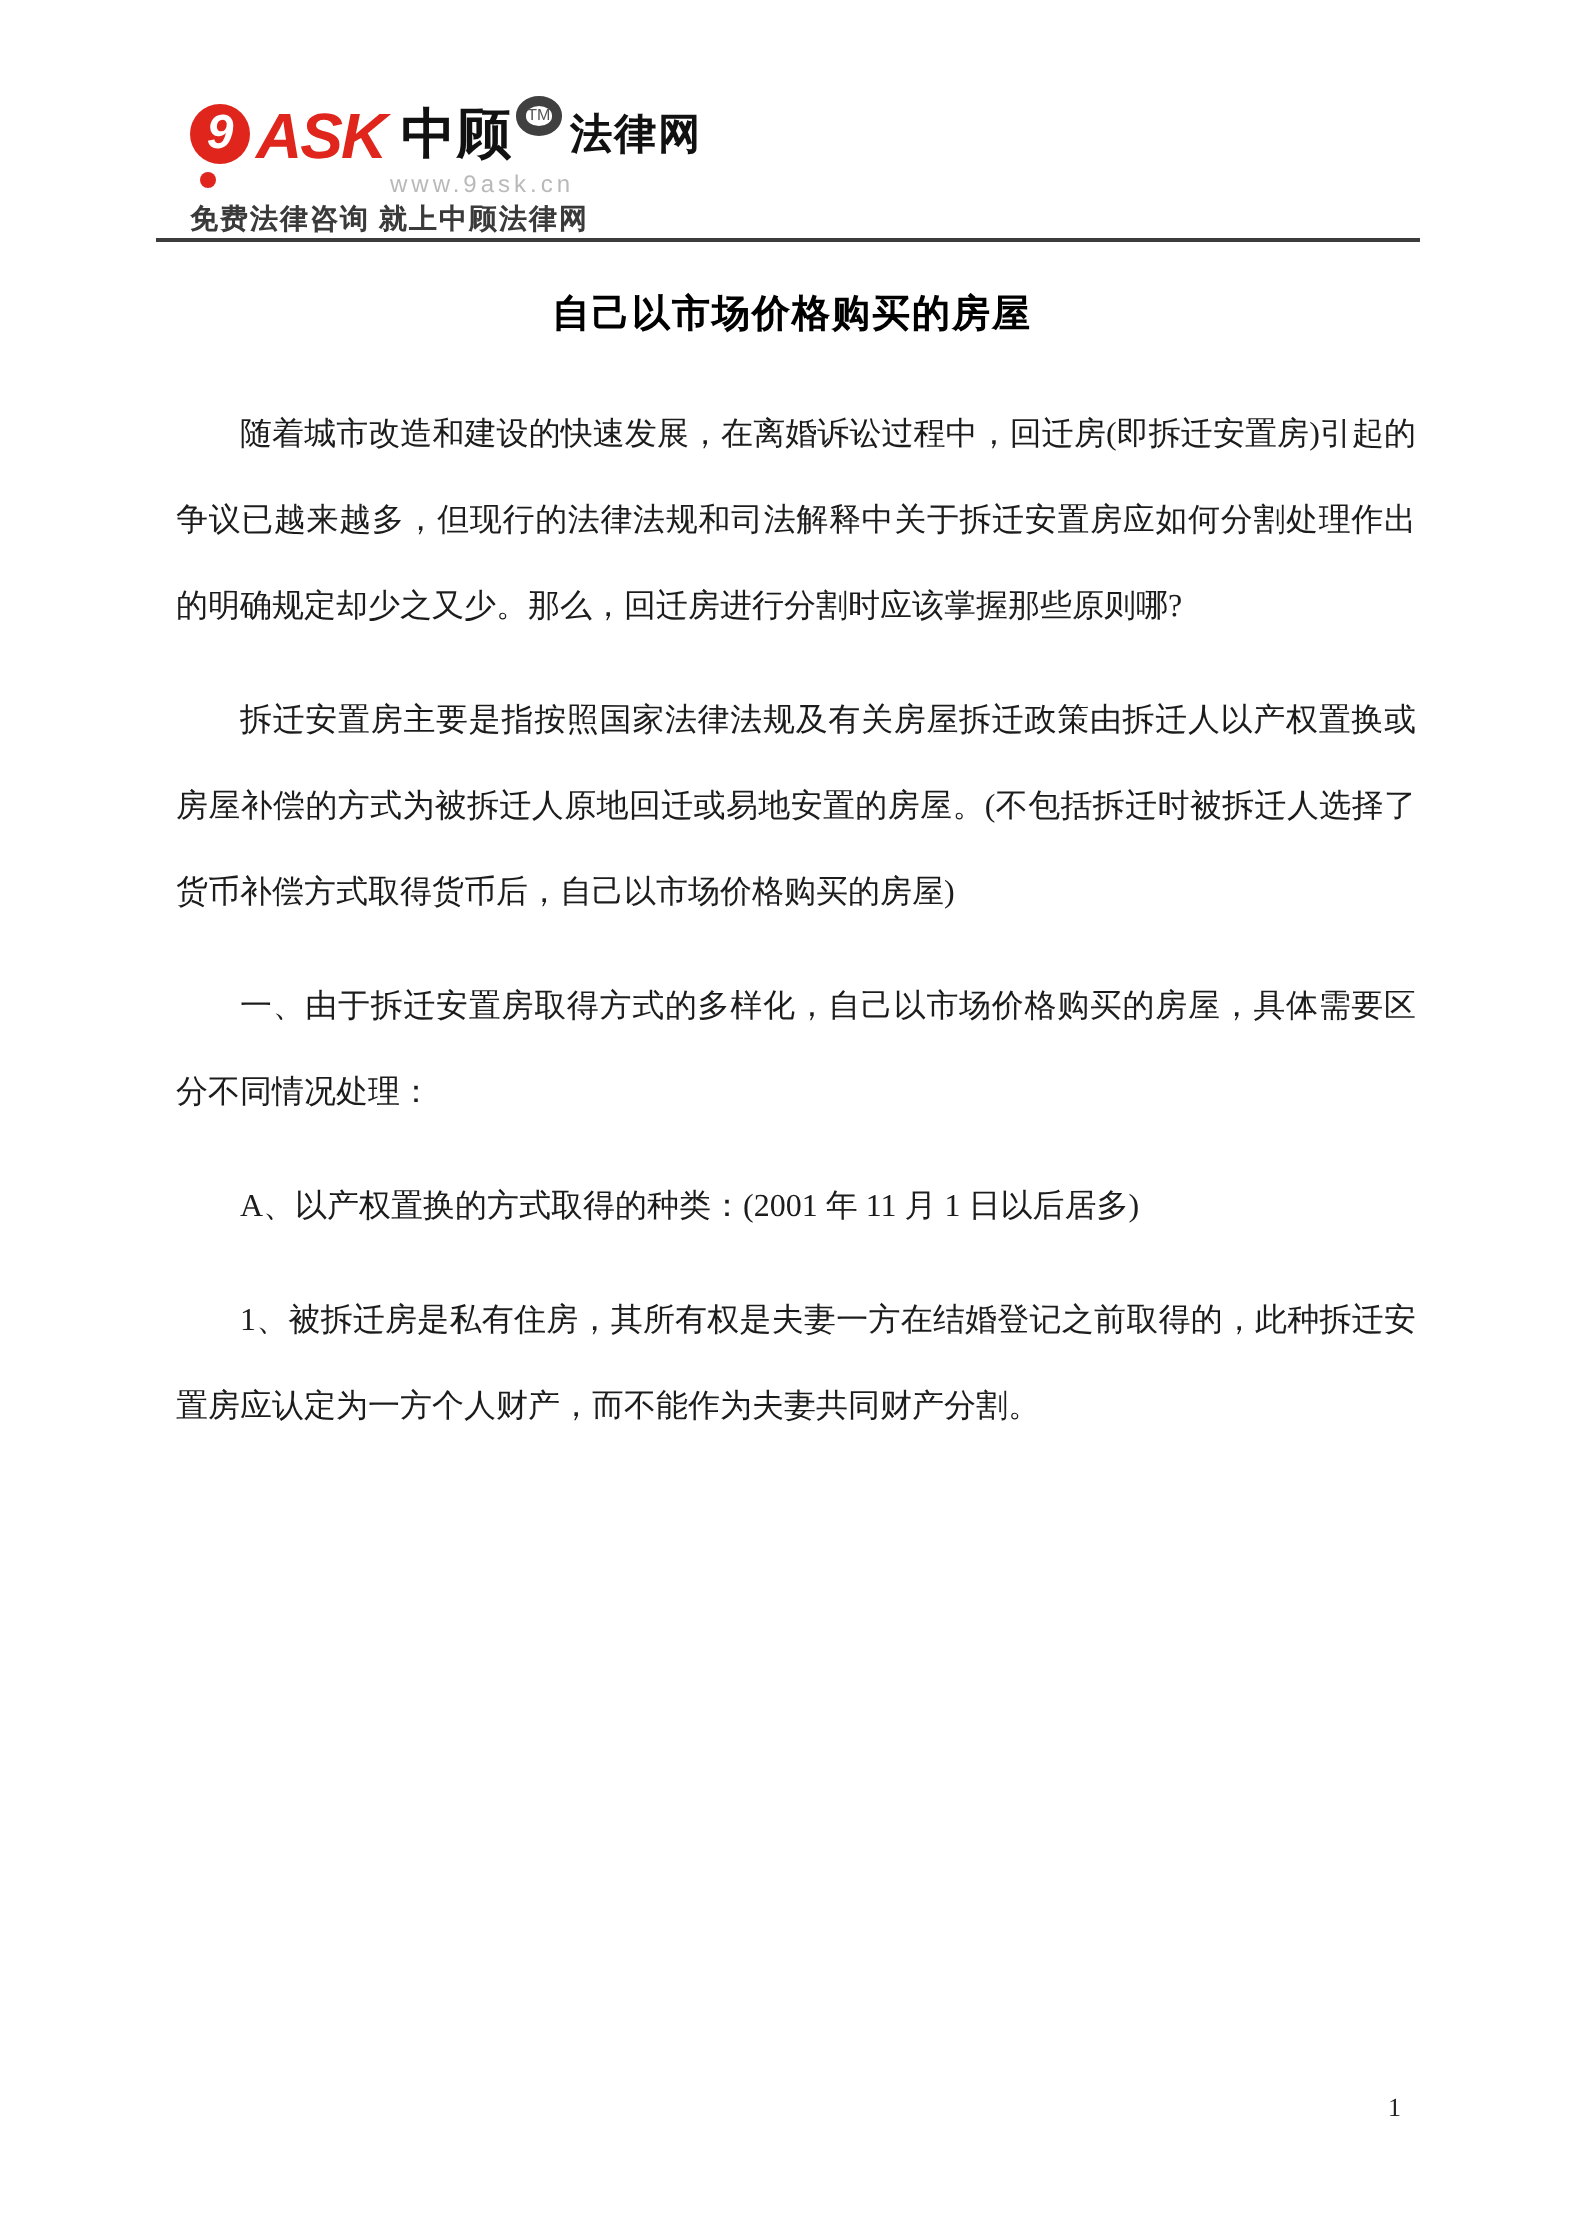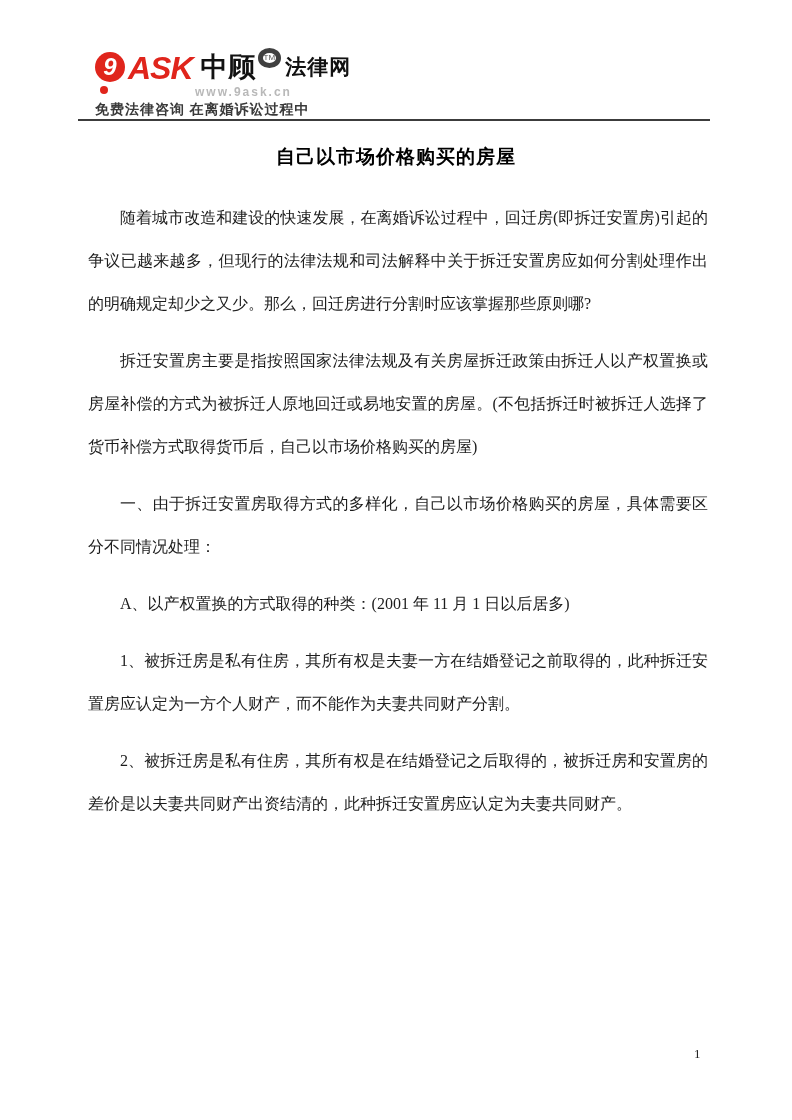--- a/index.html
+++ b/index.html
@@ -50,21 +50,21 @@
     padding: 1px 1px; line-height: 8px;
     margin-left: 1px; margin-top: -2px;
   }
   .logo-site {
     font-weight: bold; font-size: 21px; line-height: 34px;
     color: #111111; margin-left: 4px; letter-spacing: 1px;
   }
   .logo-url {
     margin-left: 100px; margin-top: -9px;
     font-family: "Liberation Sans", sans-serif;
-    font-size: 12px; color: #b9b9b9; letter-spacing: 2px; font-weight: bold;
+    font-size: 12px; color: #b9b9b9; letter-spacing: 2px;
   }
   .tagline {
     margin-top: 2px;
     font-size: 14px; font-weight: bold; color: #3a3a3a;
     letter-spacing: 1px;
   }
   .head-rule {
     position: absolute; left: 78px; top: 119px;
     width: 632px; height: 0;
     border-top: 2px solid #3c3c3c;
@@ -106,31 +106,30 @@
       <span class="logo-9">
         <span class="logo-9-ball">9</span>
         <span class="logo-9-dot"></span>
       </span>
       <span class="logo-ask">ASK</span>
       <span class="logo-cn">中顾</span>
       <span class="logo-tm">TM</span>
       <span class="logo-site">法律网</span>
     </div>
     <div class="logo-url">www.9ask.cn</div>
-    <div class="tagline">免费法律咨询 在离婚诉讼过程中</div>
+    <div class="tagline">免费法律咨询 就上中顾法律网</div>
   </div>
 
   <div class="head-rule"></div>
 
   <h1 class="doc-title">自己以市场价格购买的房屋</h1>
 
   <div class="doc-body">
     <p>随着城市改造和建设的快速发展，在离婚诉讼过程中，回迁房(即拆迁安置房)引起的争议已越来越多，但现行的法律法规和司法解释中关于拆迁安置房应如何分割处理作出的明确规定却少之又少。那么，回迁房进行分割时应该掌握那些原则哪?</p>
     <p>拆迁安置房主要是指按照国家法律法规及有关房屋拆迁政策由拆迁人以产权置换或房屋补偿的方式为被拆迁人原地回迁或易地安置的房屋。(不包括拆迁时被拆迁人选择了货币补偿方式取得货币后，自己以市场价格购买的房屋)</p>
     <p>一、由于拆迁安置房取得方式的多样化，自己以市场价格购买的房屋，具体需要区分不同情况处理：</p>
     <p>A、以产权置换的方式取得的种类：(2001 年 11 月 1 日以后居多)</p>
     <p>1、被拆迁房是私有住房，其所有权是夫妻一方在结婚登记之前取得的，此种拆迁安置房应认定为一方个人财产，而不能作为夫妻共同财产分割。</p>
-    <p>2、被拆迁房是私有住房，其所有权是在结婚登记之后取得的，被拆迁房和安置房的差价是以夫妻共同财产出资结清的，此种拆迁安置房应认定为夫妻共同财产。</p>
   </div>
 
   <div class="page-number">1</div>
 
 </div>
 
 </body></html>

